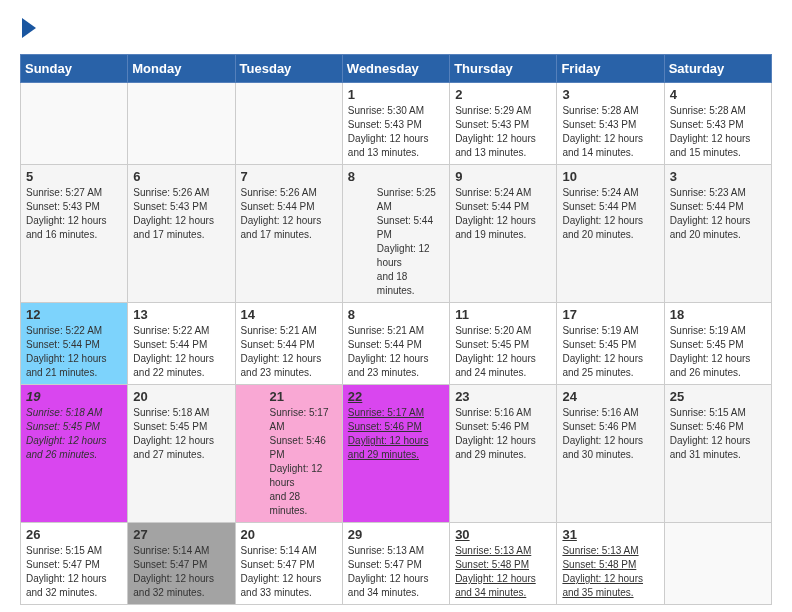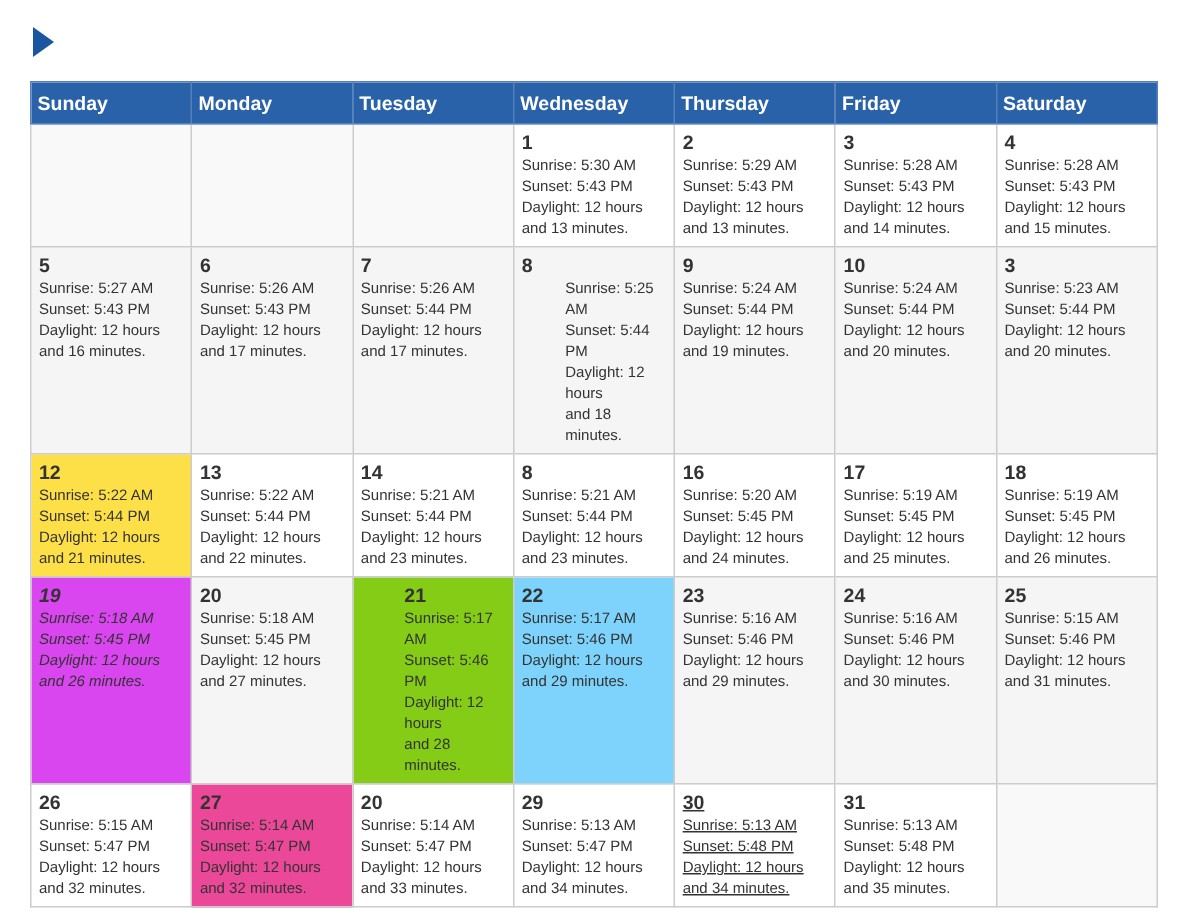--- a/index.html
+++ b/index.html
@@ -213,21 +213,21 @@
         </td>
         <td style="background-color: rgb(245, 245, 245);">
           <span class="day-num">3</span>
           <div class="day-info" style="white-space: pre-line;">Sunrise: 5:23 AM
 Sunset: 5:44 PM
 Daylight: 12 hours
 and 20 minutes.</div>
         </td>
       </tr>
       <tr>
-        <td style="background-color: #fde047;">
+        <td style="background-color: #7dd3fc;">
           <span class="day-num">12</span>
           <div class="day-info" style="white-space: pre-line;">Sunrise: 5:22 AM
 Sunset: 5:44 PM
 Daylight: 12 hours
 and 21 minutes.</div>
         </td>
         <td style="background-color: rgb(255, 255, 255);">
           <span class="day-num">13</span>
           <div class="day-info" style="white-space: pre-line;">Sunrise: 5:22 AM
 Sunset: 5:44 PM
@@ -242,21 +242,21 @@
 and 23 minutes.</div>
         </td>
         <td style="background-color: rgb(255, 255, 255);">
           <span class="day-num">8</span>
           <div class="day-info" style="white-space: pre-line;">Sunrise: 5:21 AM
 Sunset: 5:44 PM
 Daylight: 12 hours
 and 23 minutes.</div>
         </td>
         <td style="background-color: rgb(255, 255, 255);">
-          <span class="day-num">16</span>
+          <span class="day-num">11</span>
           <div class="day-info" style="white-space: pre-line;">Sunrise: 5:20 AM
 Sunset: 5:45 PM
 Daylight: 12 hours
 and 24 minutes.</div>
         </td>
         <td style="background-color: rgb(255, 255, 255);">
           <span class="day-num">17</span>
           <div class="day-info" style="white-space: pre-line;">Sunrise: 5:19 AM
 Sunset: 5:45 PM
 Daylight: 12 hours
@@ -278,28 +278,28 @@
 Daylight: 12 hours
 and 26 minutes.</div>
         </td>
         <td style="background-color: rgb(245, 245, 245);">
           <span class="day-num">20</span>
           <div class="day-info" style="white-space: pre-line;">Sunrise: 5:18 AM
 Sunset: 5:45 PM
 Daylight: 12 hours
 and 27 minutes.</div>
         </td>
-        <td style="background-color: #84cc16; padding-left: 34px;">
+        <td style="background-color: #f9a8d4; padding-left: 34px;">
           <span class="day-num">21</span>
           <div class="day-info" style="white-space: pre-line;">Sunrise: 5:17 AM
 Sunset: 5:46 PM
 Daylight: 12 hours
 and 28 minutes.</div>
         </td>
-        <td style="background-color: #7dd3fc;">
+        <td style="background-color: #d946ef; text-decoration: underline;">
           <span class="day-num">22</span>
           <div class="day-info" style="white-space: pre-line;">Sunrise: 5:17 AM
 Sunset: 5:46 PM
 Daylight: 12 hours
 and 29 minutes.</div>
         </td>
         <td style="background-color: rgb(245, 245, 245); margin-top: 19px;">
           <span class="day-num">23</span>
           <div class="day-info" style="white-space: pre-line;">Sunrise: 5:16 AM
 Sunset: 5:46 PM
@@ -322,21 +322,21 @@
         </td>
       </tr>
       <tr>
         <td style="background-color: rgb(255, 255, 255);">
           <span class="day-num">26</span>
           <div class="day-info" style="white-space: pre-line;">Sunrise: 5:15 AM
 Sunset: 5:47 PM
 Daylight: 12 hours
 and 32 minutes.</div>
         </td>
-        <td style="background-color: #ec4899;">
+        <td style="background-color: #a3a3a3;">
           <span class="day-num">27</span>
           <div class="day-info" style="white-space: pre-line;">Sunrise: 5:14 AM
 Sunset: 5:47 PM
 Daylight: 12 hours
 and 32 minutes.</div>
         </td>
         <td style="background-color: rgb(255, 255, 255);">
           <span class="day-num">20</span>
           <div class="day-info" style="white-space: pre-line;">Sunrise: 5:14 AM
 Sunset: 5:47 PM
@@ -350,21 +350,21 @@
 Daylight: 12 hours
 and 34 minutes.</div>
         </td>
         <td style="background-color: rgb(255, 255, 255); text-decoration: underline;">
           <span class="day-num">30</span>
           <div class="day-info" style="white-space: pre-line;">Sunrise: 5:13 AM
 Sunset: 5:48 PM
 Daylight: 12 hours
 and 34 minutes.</div>
         </td>
-        <td style="background-color: rgb(255, 255, 255);">
+        <td style="background-color: rgb(255, 255, 255); text-decoration: underline;">
           <span class="day-num">31</span>
           <div class="day-info" style="white-space: pre-line;">Sunrise: 5:13 AM
 Sunset: 5:48 PM
 Daylight: 12 hours
 and 35 minutes.</div>
         </td>
         <td class="empty" style="background-color: rgb(249, 249, 249);"></td>
       </tr>
     </tbody>
 </table>

